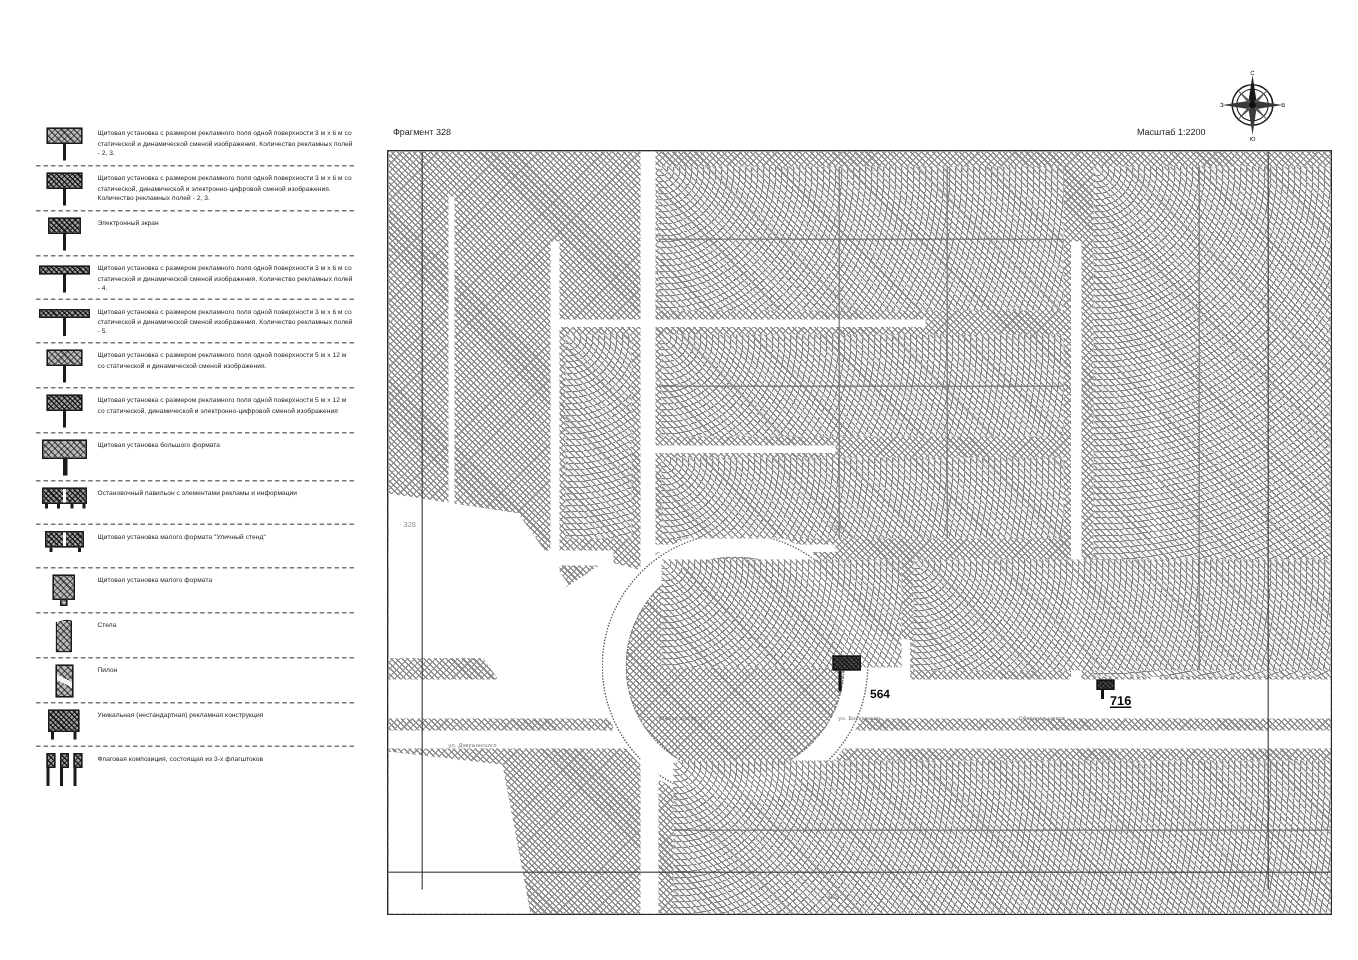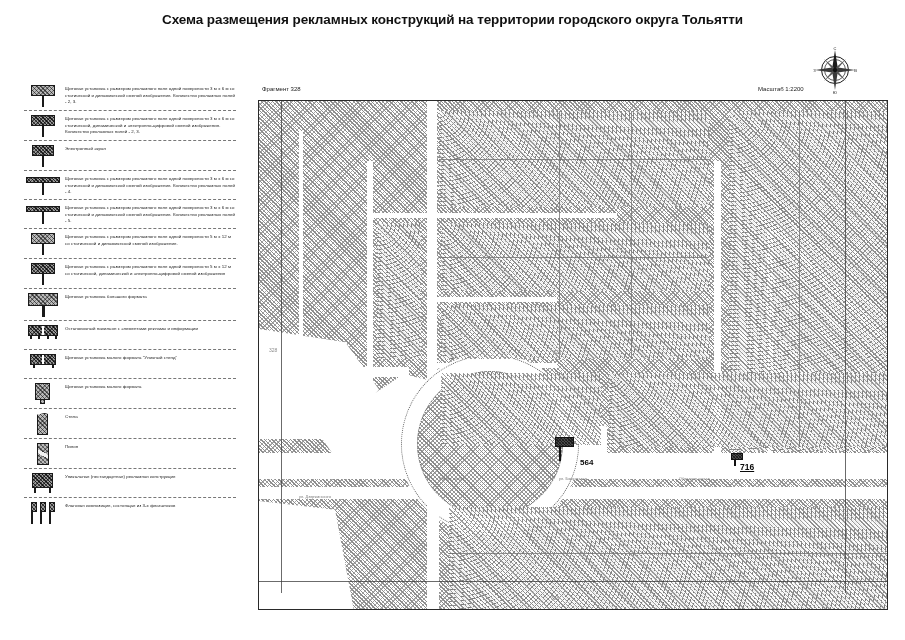--- a/index.html
+++ b/index.html
@@ -246,21 +246,20 @@
     white-space:nowrap;
     letter-spacing:.2px;
   }
   .tick{position:absolute;background:#3a3a3a;}
 </style>
 </head>
 <body>
 
 <div id="page">
 
-  <div id="title">Схема размещения рекламных конструкций на территории городского округа Тольятти</div>
 
   <div id="compass">
     <svg width="46" height="52" viewBox="0 0 46 52">
       <g transform="translate(23,26)">
         <circle r="13.5" fill="none" stroke="#1a1a1a" stroke-width="1"></circle>
         <circle r="10.5" fill="none" stroke="#1a1a1a" stroke-width="0.7"></circle>
         <g fill="#1a1a1a">
           <polygon points="0,-20 2.6,-3 0,0 -2.6,-3"></polygon>
           <polygon points="0,20 2.6,3 0,0 -2.6,3" fill="#3a3a3a"></polygon>
           <polygon points="-20,0 -3,2.6 0,0 -3,-2.6" fill="#3a3a3a"></polygon>

